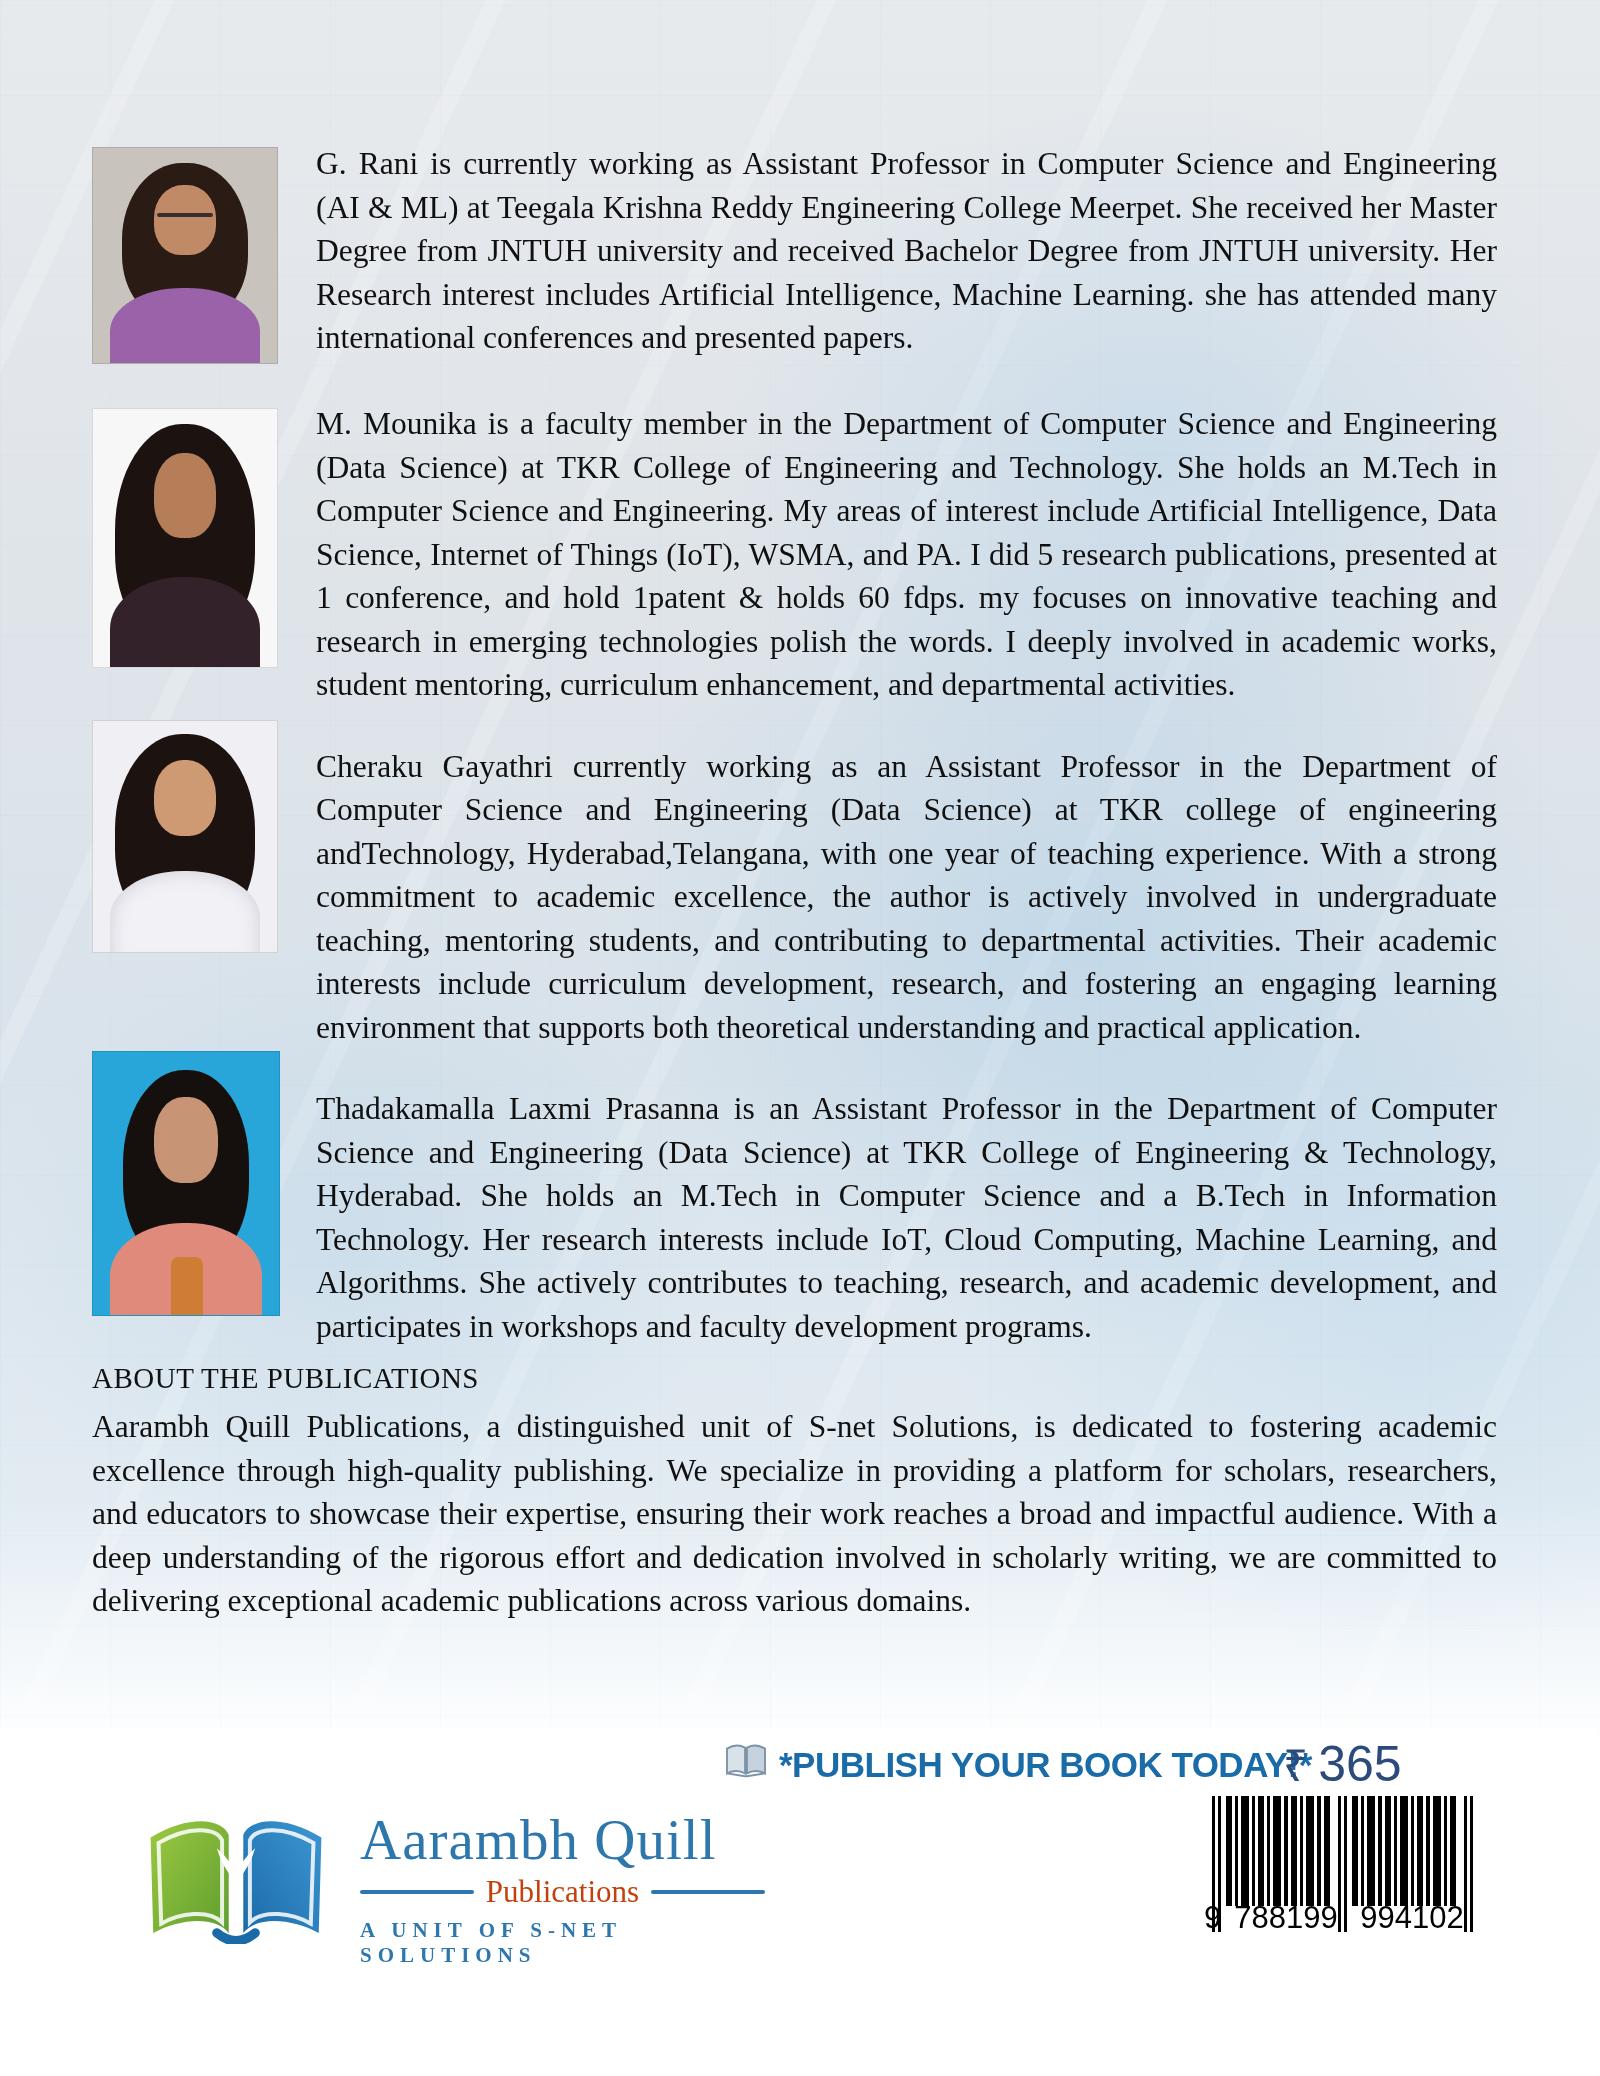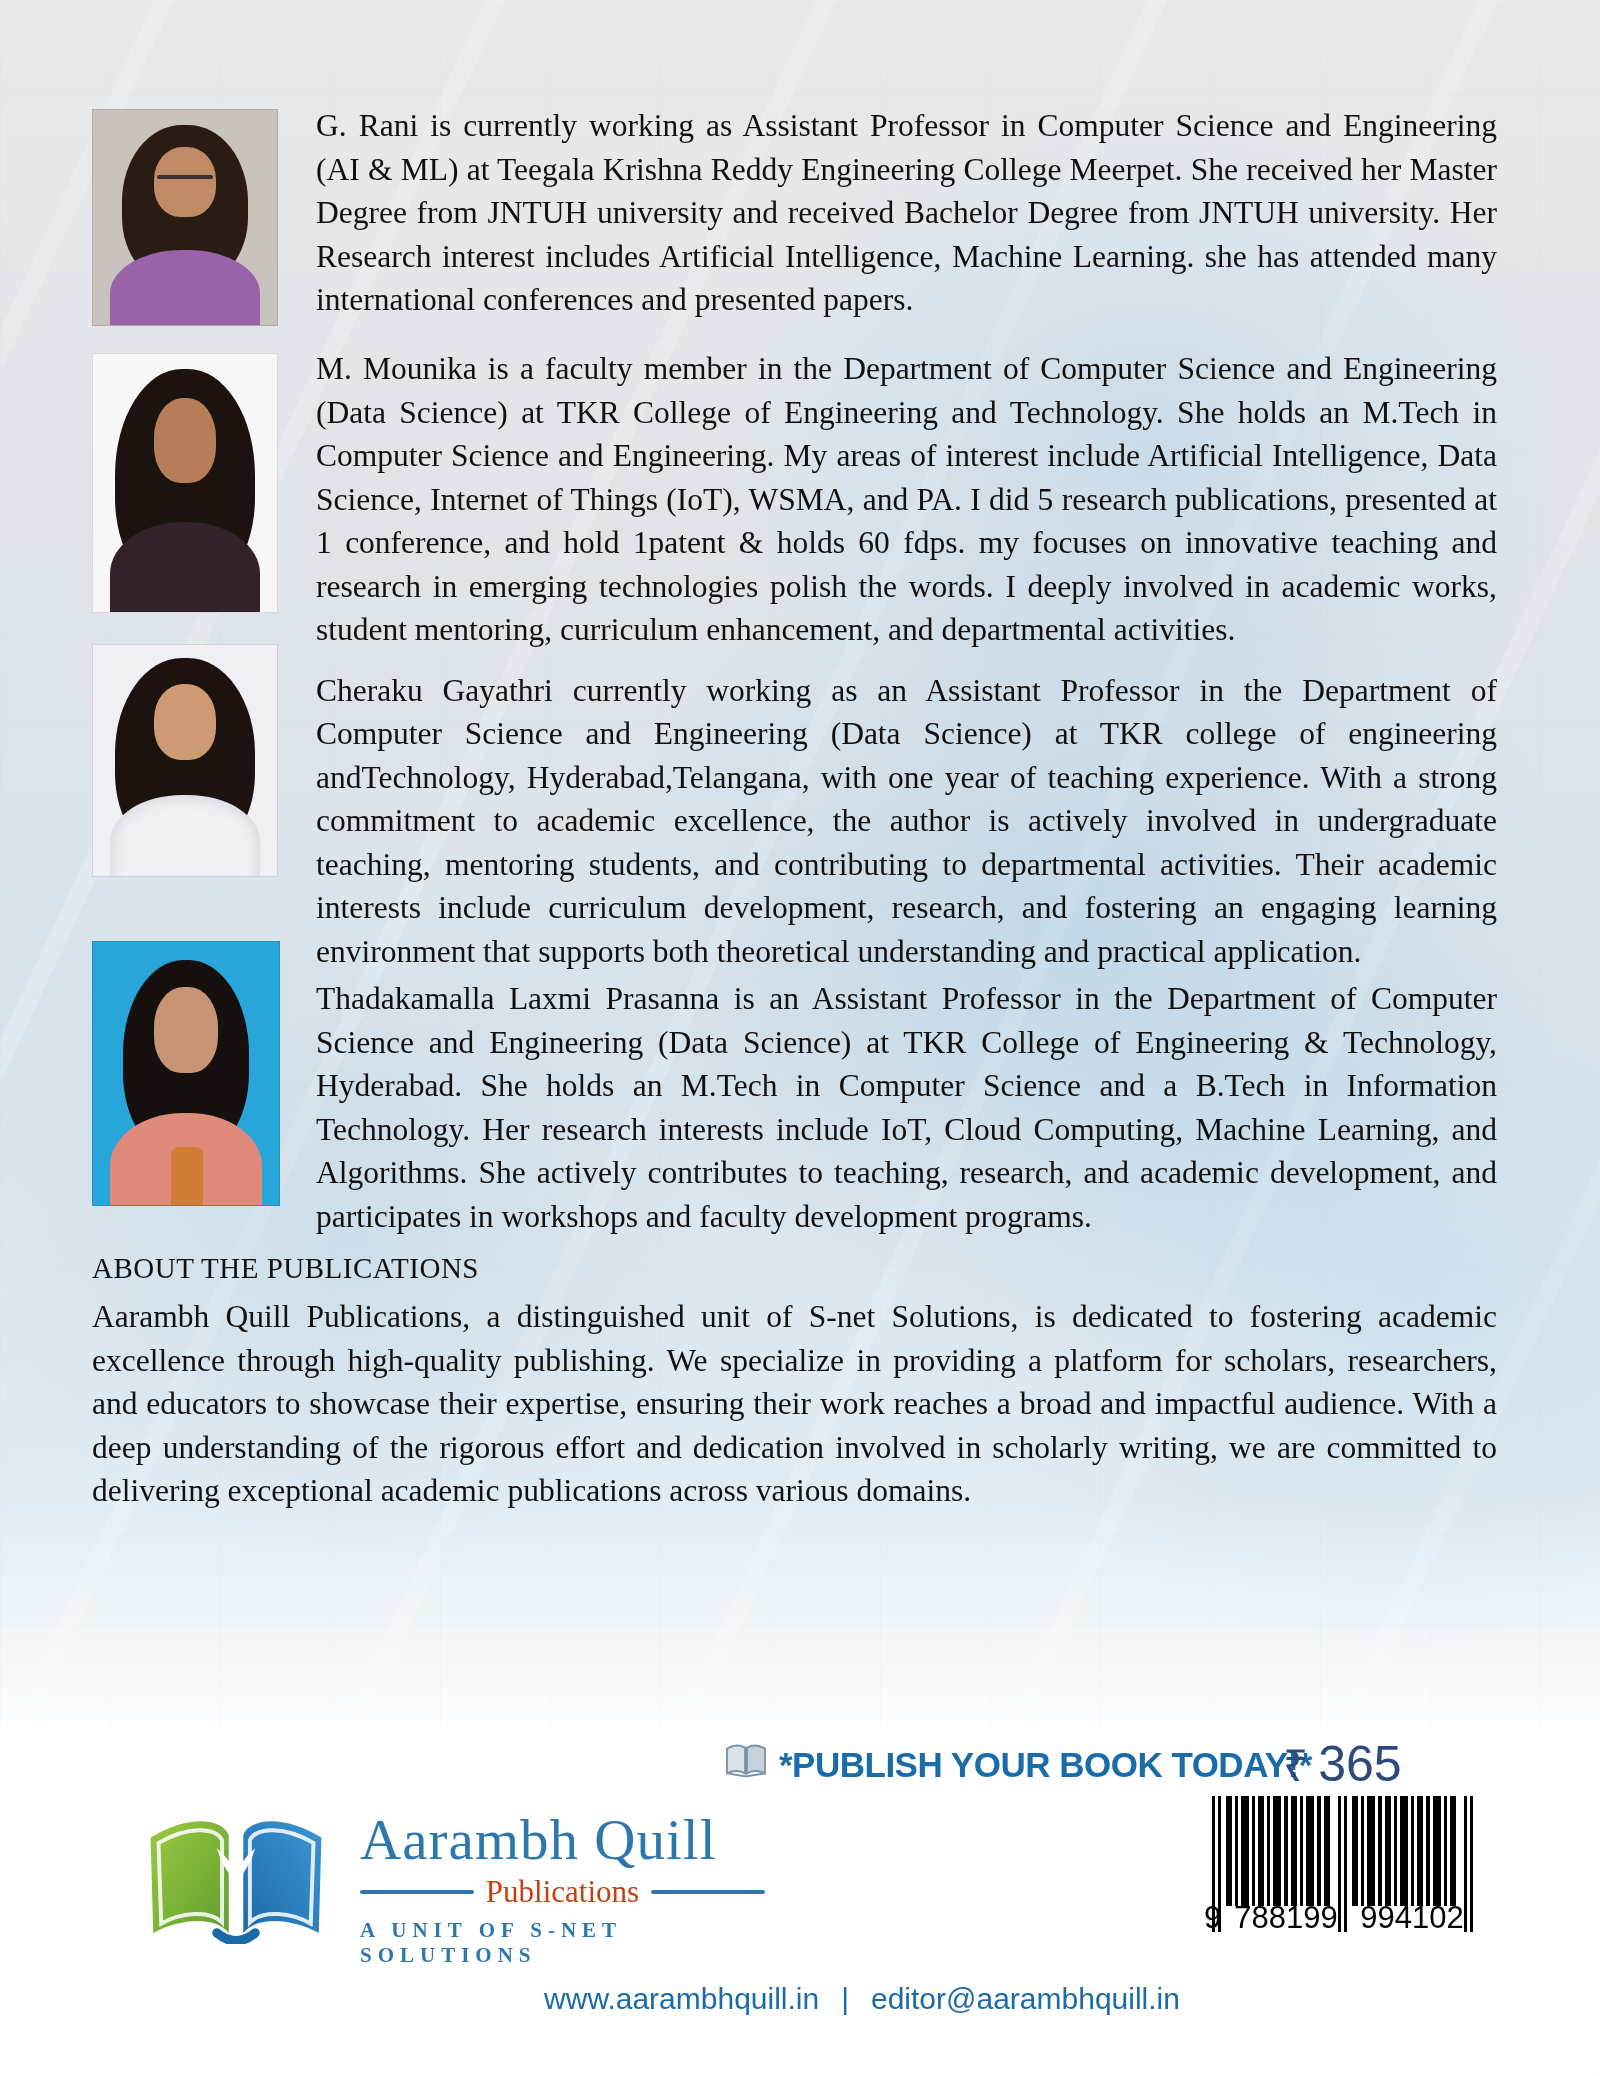--- a/index.html
+++ b/index.html
@@ -19,21 +19,21 @@
   .page::before {
     content:""; position:absolute; inset:0;
     background:
       repeating-linear-gradient(0deg, rgba(120,170,210,.045) 0 1px, transparent 1px 90px),
       repeating-linear-gradient(90deg, rgba(120,170,210,.045) 0 1px, transparent 1px 110px);
     pointer-events:none;
   }
 
   .content { position:absolute; left:92px; top:104px; width:1405px; }
 
-  .bio-row { display:flex; align-items:flex-start; }
+  .bio-row { display:flex; align-items:flex-start;margin-top:38px; }
   .photo-col { width:224px; flex-shrink:0; }
   .bio-text {
     flex:1; font-size:31.5px; line-height:43.5px; text-align:justify; color:#101010;
   }
   .row-1 { margin-bottom:21px; }
   .row-2 { margin-bottom:17px; }
   .row-3 { margin-bottom:4px; }
 
   
   .photo { position:relative; overflow:hidden; width:186px; border:1px solid rgba(0,0,0,.12); }
@@ -245,18 +245,15 @@
         </g>
       </svg>
       <div class="barcode-digits">
         <span class="bd-lead">9</span>
         <span class="bd-g1">788199</span>
         <span class="bd-mid"></span>
         <span class="bd-g2">994102</span>
       </div>
     </div>
 
-    <div class="footer-links">
-      <a href="#">www.aarambhquill.in</a><span class="footer-sep">|</span><a href="#">editor@aarambhquill.in</a>
-    </div>
 
   </div>
 </div>
 
 </body></html>

